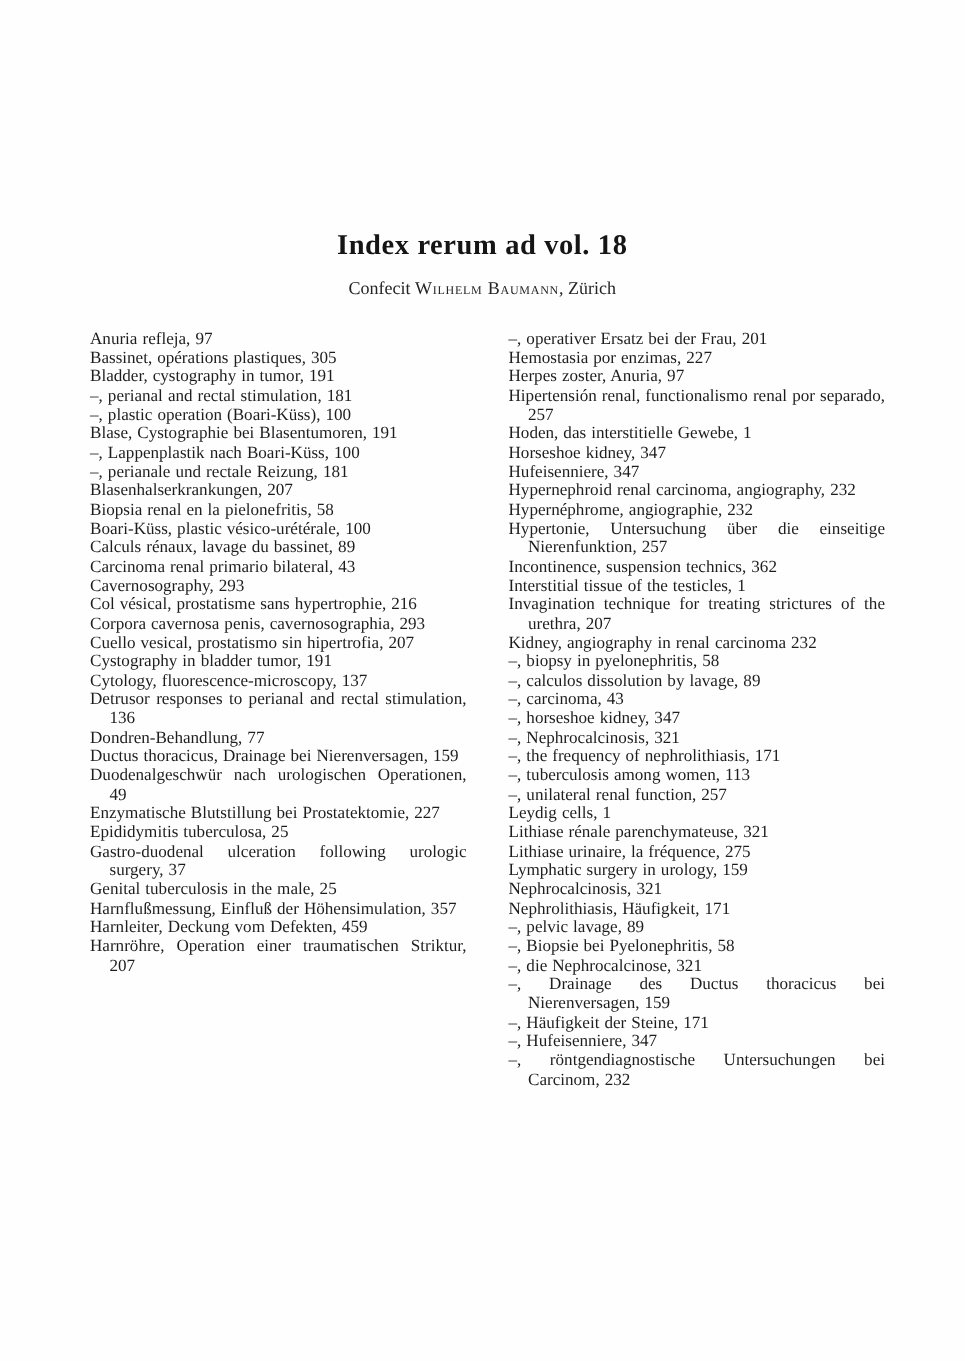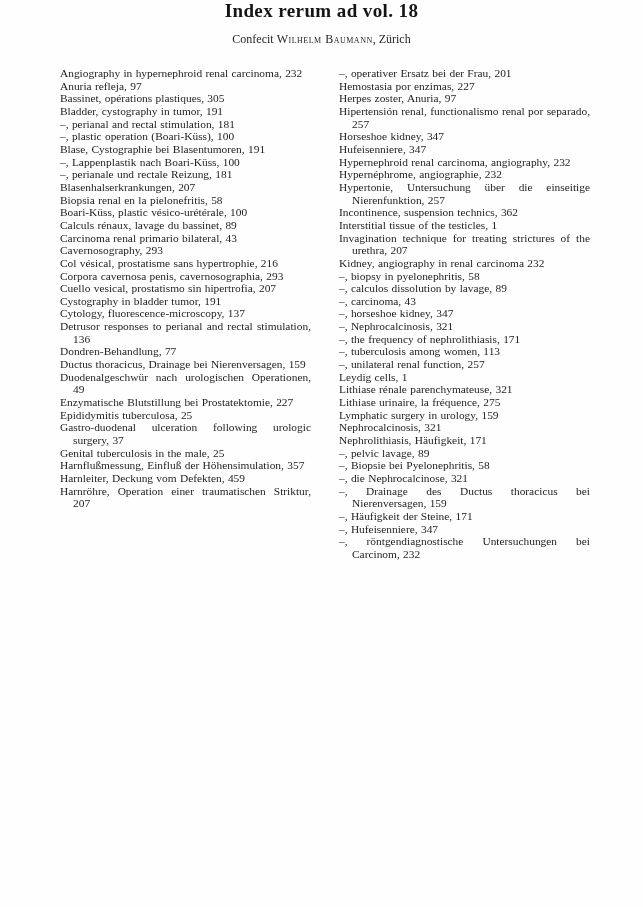--- a/index.html
+++ b/index.html
@@ -9,20 +9,21 @@
   }
   .page {
     position: relative;
     width: 643px;
     height: 907px;
     background: #fefefe;
     color: #1d1d1d;
     font-family: "Liberation Serif", serif;
     overflow: hidden;
     box-sizing: border-box;
+    padding-top: 153px;
   }
   .title {
     margin: 0;
     text-align: center;
     font-size: 19px;
     font-weight: bold;
     letter-spacing: 0.4px;
     color: #151515;
   }
   .subtitle {
@@ -60,21 +61,20 @@
 <body>
 
 <div class="page">
 
   <h1 class="title">Index rerum ad vol. 18</h1>
 
   <p class="subtitle"><span>Confecit </span><span class="smallcaps">Wilhelm Baumann</span><span>, Zürich</span></p>
 
   <div class="columns">
     <div class="column">
-      <p class="entry">Angiography in hypernephroid renal carcinoma, 232</p>
         <p class="entry">Anuria refleja, 97</p>
         <p class="entry">Bassinet, opérations plastiques, 305</p>
         <p class="entry">Bladder, cystography in tumor, 191</p>
         <p class="entry">–, perianal and rectal stimulation, 181</p>
         <p class="entry">–, plastic operation (Boari-Küss), 100</p>
         <p class="entry">Blase, Cystographie bei Blasentumoren, 191</p>
         <p class="entry">–, Lappenplastik nach Boari-Küss, 100</p>
         <p class="entry">–, perianale und rectale Reizung, 181</p>
         <p class="entry">Blasenhalserkrankungen, 207</p>
         <p class="entry">Biopsia renal en la pielonefritis, 58</p>
@@ -97,20 +97,21 @@
         <p class="entry">Genital tuberculosis in the male, 25</p>
         <p class="entry">Harnflußmessung, Einfluß der Höhensimulation, 357</p>
         <p class="entry">Harnleiter, Deckung vom Defekten, 459</p>
         <p class="entry">Harnröhre, Operation einer traumatischen Striktur, 207</p>
     </div>
     <div class="column">
       <p class="entry">–, operativer Ersatz bei der Frau, 201</p>
         <p class="entry">Hemostasia por enzimas, 227</p>
         <p class="entry">Herpes zoster, Anuria, 97</p>
         <p class="entry">Hipertensión renal, functionalismo renal por separado, 257</p>
+        <p class="entry">Hoden, das interstitielle Gewebe, 1</p>
         <p class="entry">Horseshoe kidney, 347</p>
         <p class="entry">Hufeisenniere, 347</p>
         <p class="entry">Hypernephroid renal carcinoma, angiography, 232</p>
         <p class="entry">Hypernéphrome, angiographie, 232</p>
         <p class="entry">Hypertonie, Untersuchung über die einseitige Nierenfunktion, 257</p>
         <p class="entry">Incontinence, suspension technics, 362</p>
         <p class="entry">Interstitial tissue of the testicles, 1</p>
         <p class="entry">Invagination technique for treating strictures of the urethra, 207</p>
         <p class="entry">Kidney, angiography in renal carcinoma 232</p>
         <p class="entry">–, biopsy in pyelonephritis, 58</p>

